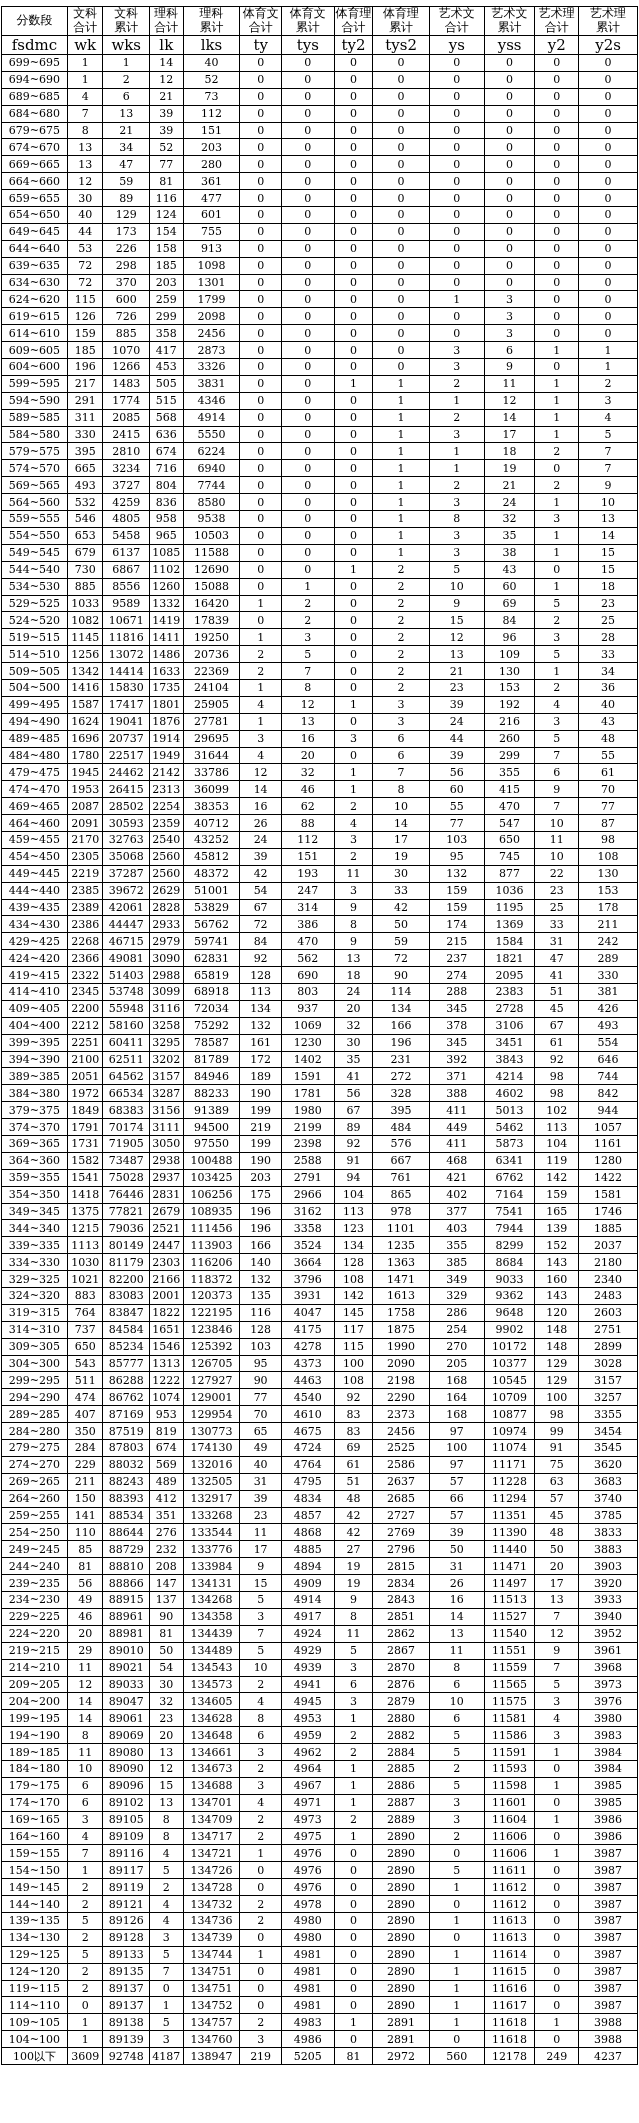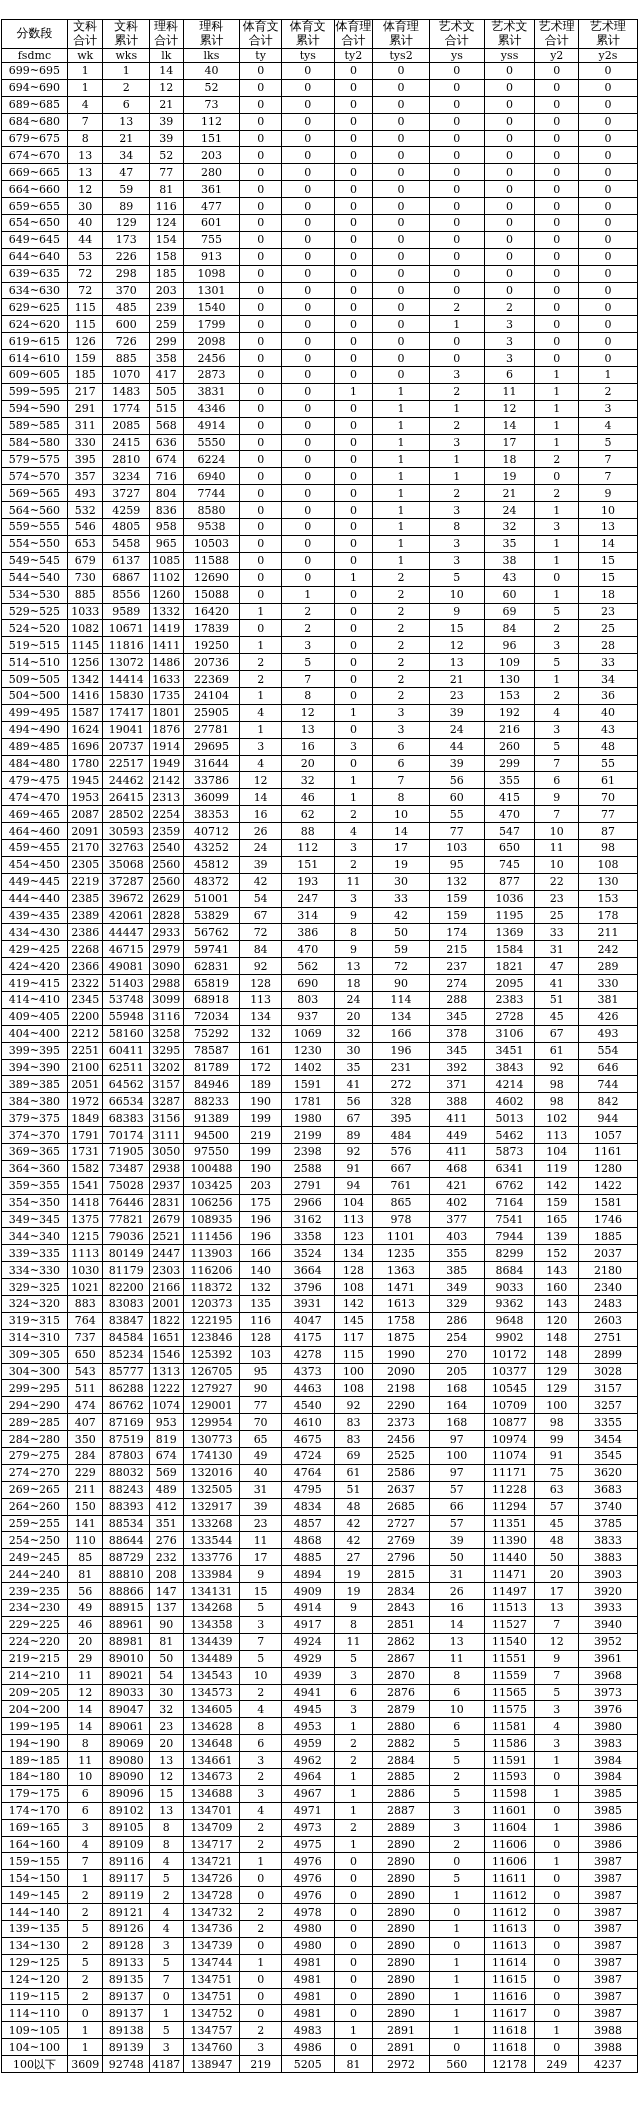--- a/index.html
+++ b/index.html
@@ -5,42 +5,42 @@
   html, body {
     margin: 0;
     padding: 0;
     background: #ffffff;
     width: 639px;
   }
   table[data-name="score-distribution-table"] {
     border-collapse: collapse;
     table-layout: fixed;
     width: 637px;
-    margin: 19px 0 0 1px;
+    margin: 6px 0 0 1px;
     background: #ffffff;
   }
   th, td {
     border: 1px solid #000000;
     text-align: center;
     vertical-align: middle;
     padding: 0;
     color: #000000;
     font-weight: normal;
     overflow: hidden;
   }
   tr.header-cn th {
     height: 28px;
     font-size: 12px;
     line-height: 1.15;
     white-space: pre-line;
     font-family: "DejaVu Sans", "Liberation Sans", sans-serif;
   }
   tr.header-en th {
     height: 13px;
-    font-size: 11px;
+    font-size: 15px;
     font-family: "DejaVu Serif", "Liberation Serif", serif;
     text-align: center;
   }
   tbody td {
     height: 15.9px;
     font-size: 11px;
     font-family: "DejaVu Serif", "Liberation Serif", serif;
   }
 </style>
 </head>
@@ -311,35 +311,20 @@
         <td data-name="value-cell-ty">0</td>
         <td data-name="value-cell-tys">0</td>
         <td data-name="value-cell-ty2">0</td>
         <td data-name="value-cell-tys2">0</td>
         <td data-name="value-cell-ys">0</td>
         <td data-name="value-cell-yss">0</td>
         <td data-name="value-cell-y2">0</td>
         <td data-name="value-cell-y2s">0</td>
       </tr>
       <tr data-name="table-row">
-        <td data-name="score-range-cell">629~625</td>
-        <td data-name="value-cell-wk">115</td>
-        <td data-name="value-cell-wks">485</td>
-        <td data-name="value-cell-lk">239</td>
-        <td data-name="value-cell-lks">1540</td>
-        <td data-name="value-cell-ty">0</td>
-        <td data-name="value-cell-tys">0</td>
-        <td data-name="value-cell-ty2">0</td>
-        <td data-name="value-cell-tys2">0</td>
-        <td data-name="value-cell-ys">2</td>
-        <td data-name="value-cell-yss">2</td>
-        <td data-name="value-cell-y2">0</td>
-        <td data-name="value-cell-y2s">0</td>
-      </tr>
-      <tr data-name="table-row">
         <td data-name="score-range-cell">624~620</td>
         <td data-name="value-cell-wk">115</td>
         <td data-name="value-cell-wks">600</td>
         <td data-name="value-cell-lk">259</td>
         <td data-name="value-cell-lks">1799</td>
         <td data-name="value-cell-ty">0</td>
         <td data-name="value-cell-tys">0</td>
         <td data-name="value-cell-ty2">0</td>
         <td data-name="value-cell-tys2">0</td>
         <td data-name="value-cell-ys">1</td>
@@ -383,20 +368,35 @@
         <td data-name="value-cell-wks">1070</td>
         <td data-name="value-cell-lk">417</td>
         <td data-name="value-cell-lks">2873</td>
         <td data-name="value-cell-ty">0</td>
         <td data-name="value-cell-tys">0</td>
         <td data-name="value-cell-ty2">0</td>
         <td data-name="value-cell-tys2">0</td>
         <td data-name="value-cell-ys">3</td>
         <td data-name="value-cell-yss">6</td>
         <td data-name="value-cell-y2">1</td>
+        <td data-name="value-cell-y2s">1</td>
+      </tr>
+      <tr data-name="table-row">
+        <td data-name="score-range-cell">604~600</td>
+        <td data-name="value-cell-wk">196</td>
+        <td data-name="value-cell-wks">1266</td>
+        <td data-name="value-cell-lk">453</td>
+        <td data-name="value-cell-lks">3326</td>
+        <td data-name="value-cell-ty">0</td>
+        <td data-name="value-cell-tys">0</td>
+        <td data-name="value-cell-ty2">0</td>
+        <td data-name="value-cell-tys2">0</td>
+        <td data-name="value-cell-ys">3</td>
+        <td data-name="value-cell-yss">9</td>
+        <td data-name="value-cell-y2">0</td>
         <td data-name="value-cell-y2s">1</td>
       </tr>
       <tr data-name="table-row">
         <td data-name="score-range-cell">599~595</td>
         <td data-name="value-cell-wk">217</td>
         <td data-name="value-cell-wks">1483</td>
         <td data-name="value-cell-lk">505</td>
         <td data-name="value-cell-lks">3831</td>
         <td data-name="value-cell-ty">0</td>
         <td data-name="value-cell-tys">0</td>
@@ -462,21 +462,21 @@
         <td data-name="value-cell-tys">0</td>
         <td data-name="value-cell-ty2">0</td>
         <td data-name="value-cell-tys2">1</td>
         <td data-name="value-cell-ys">1</td>
         <td data-name="value-cell-yss">18</td>
         <td data-name="value-cell-y2">2</td>
         <td data-name="value-cell-y2s">7</td>
       </tr>
       <tr data-name="table-row">
         <td data-name="score-range-cell">574~570</td>
-        <td data-name="value-cell-wk">357</td>
+        <td data-name="value-cell-wk">665</td>
         <td data-name="value-cell-wks">3234</td>
         <td data-name="value-cell-lk">716</td>
         <td data-name="value-cell-lks">6940</td>
         <td data-name="value-cell-ty">0</td>
         <td data-name="value-cell-tys">0</td>
         <td data-name="value-cell-ty2">0</td>
         <td data-name="value-cell-tys2">1</td>
         <td data-name="value-cell-ys">1</td>
         <td data-name="value-cell-yss">19</td>
         <td data-name="value-cell-y2">0</td>

